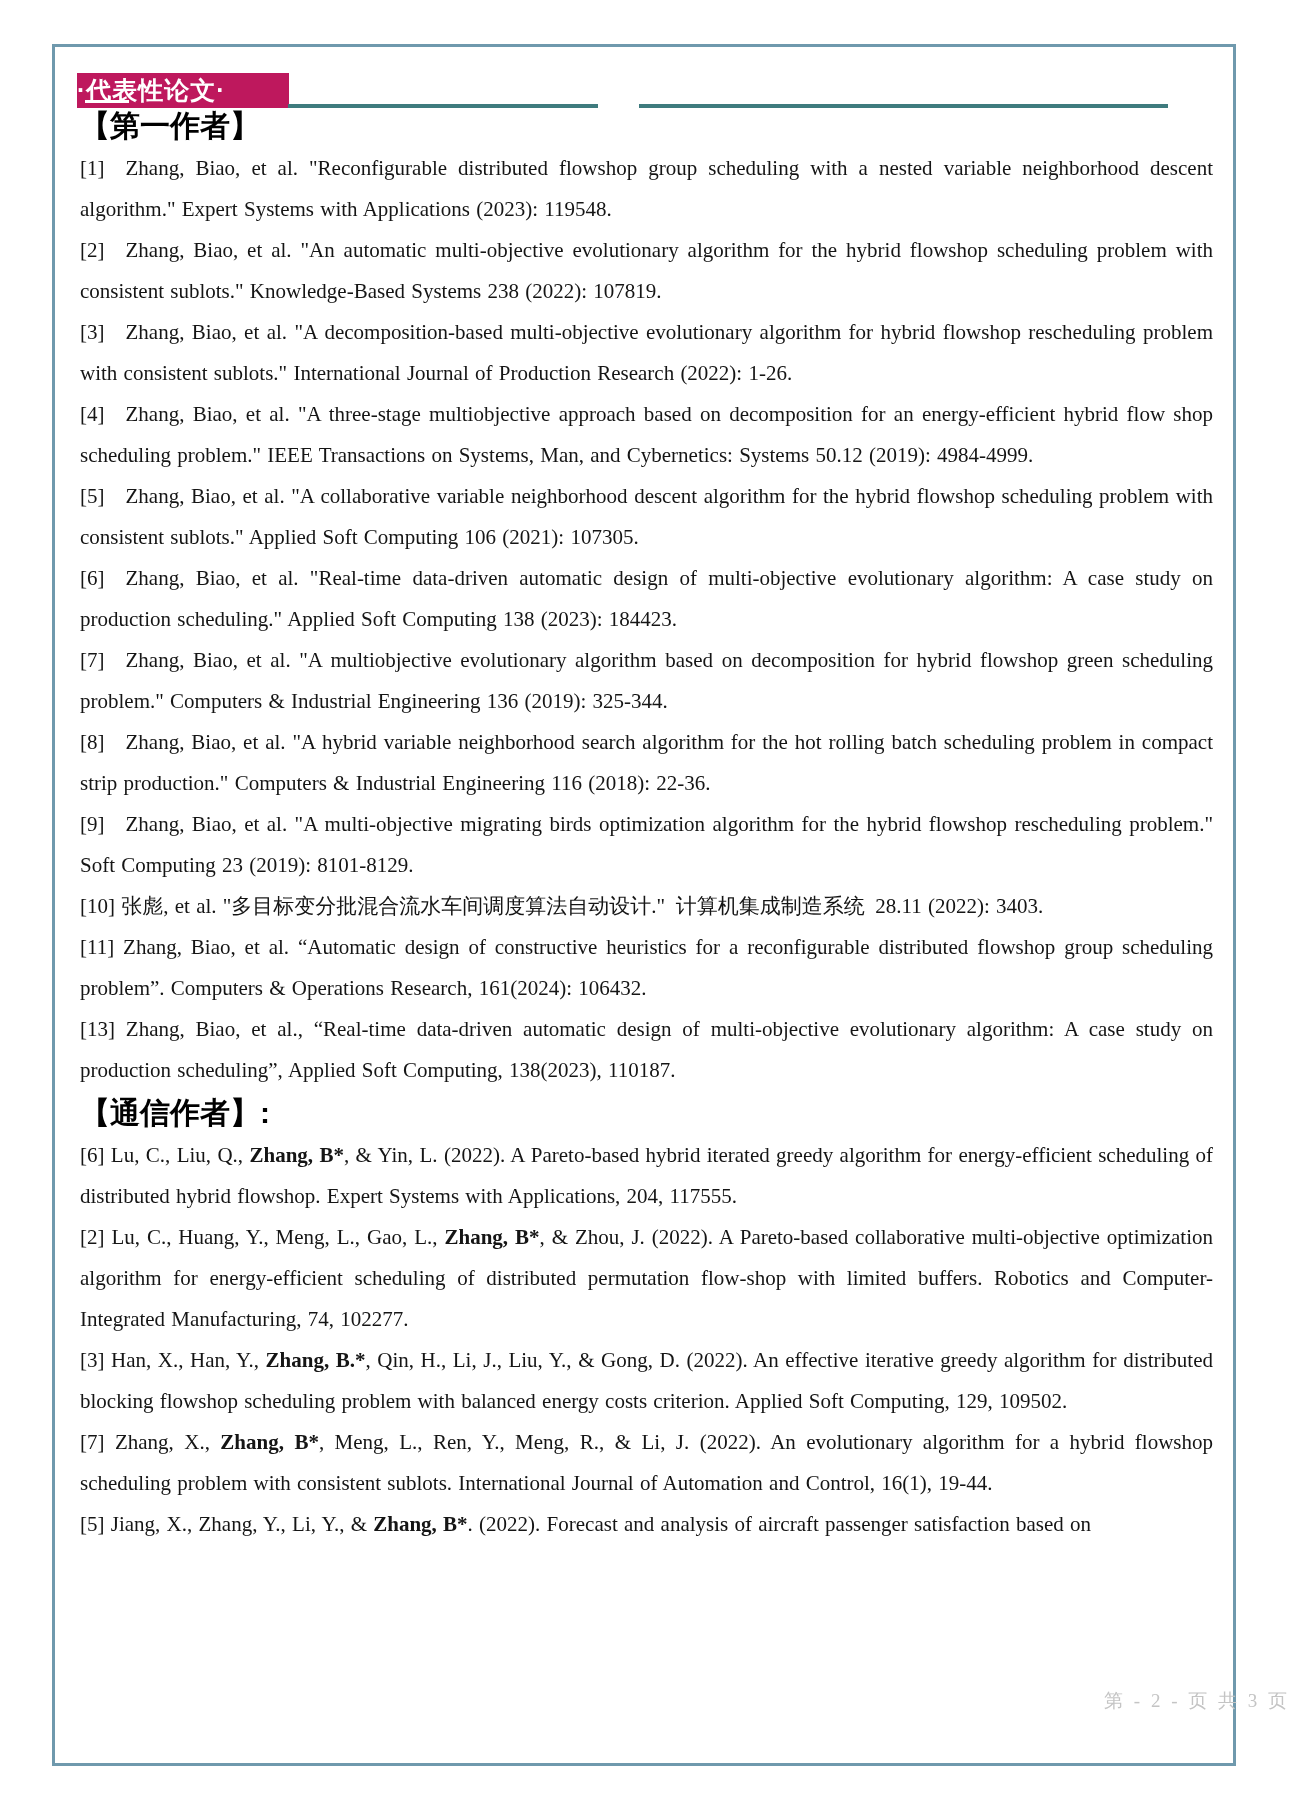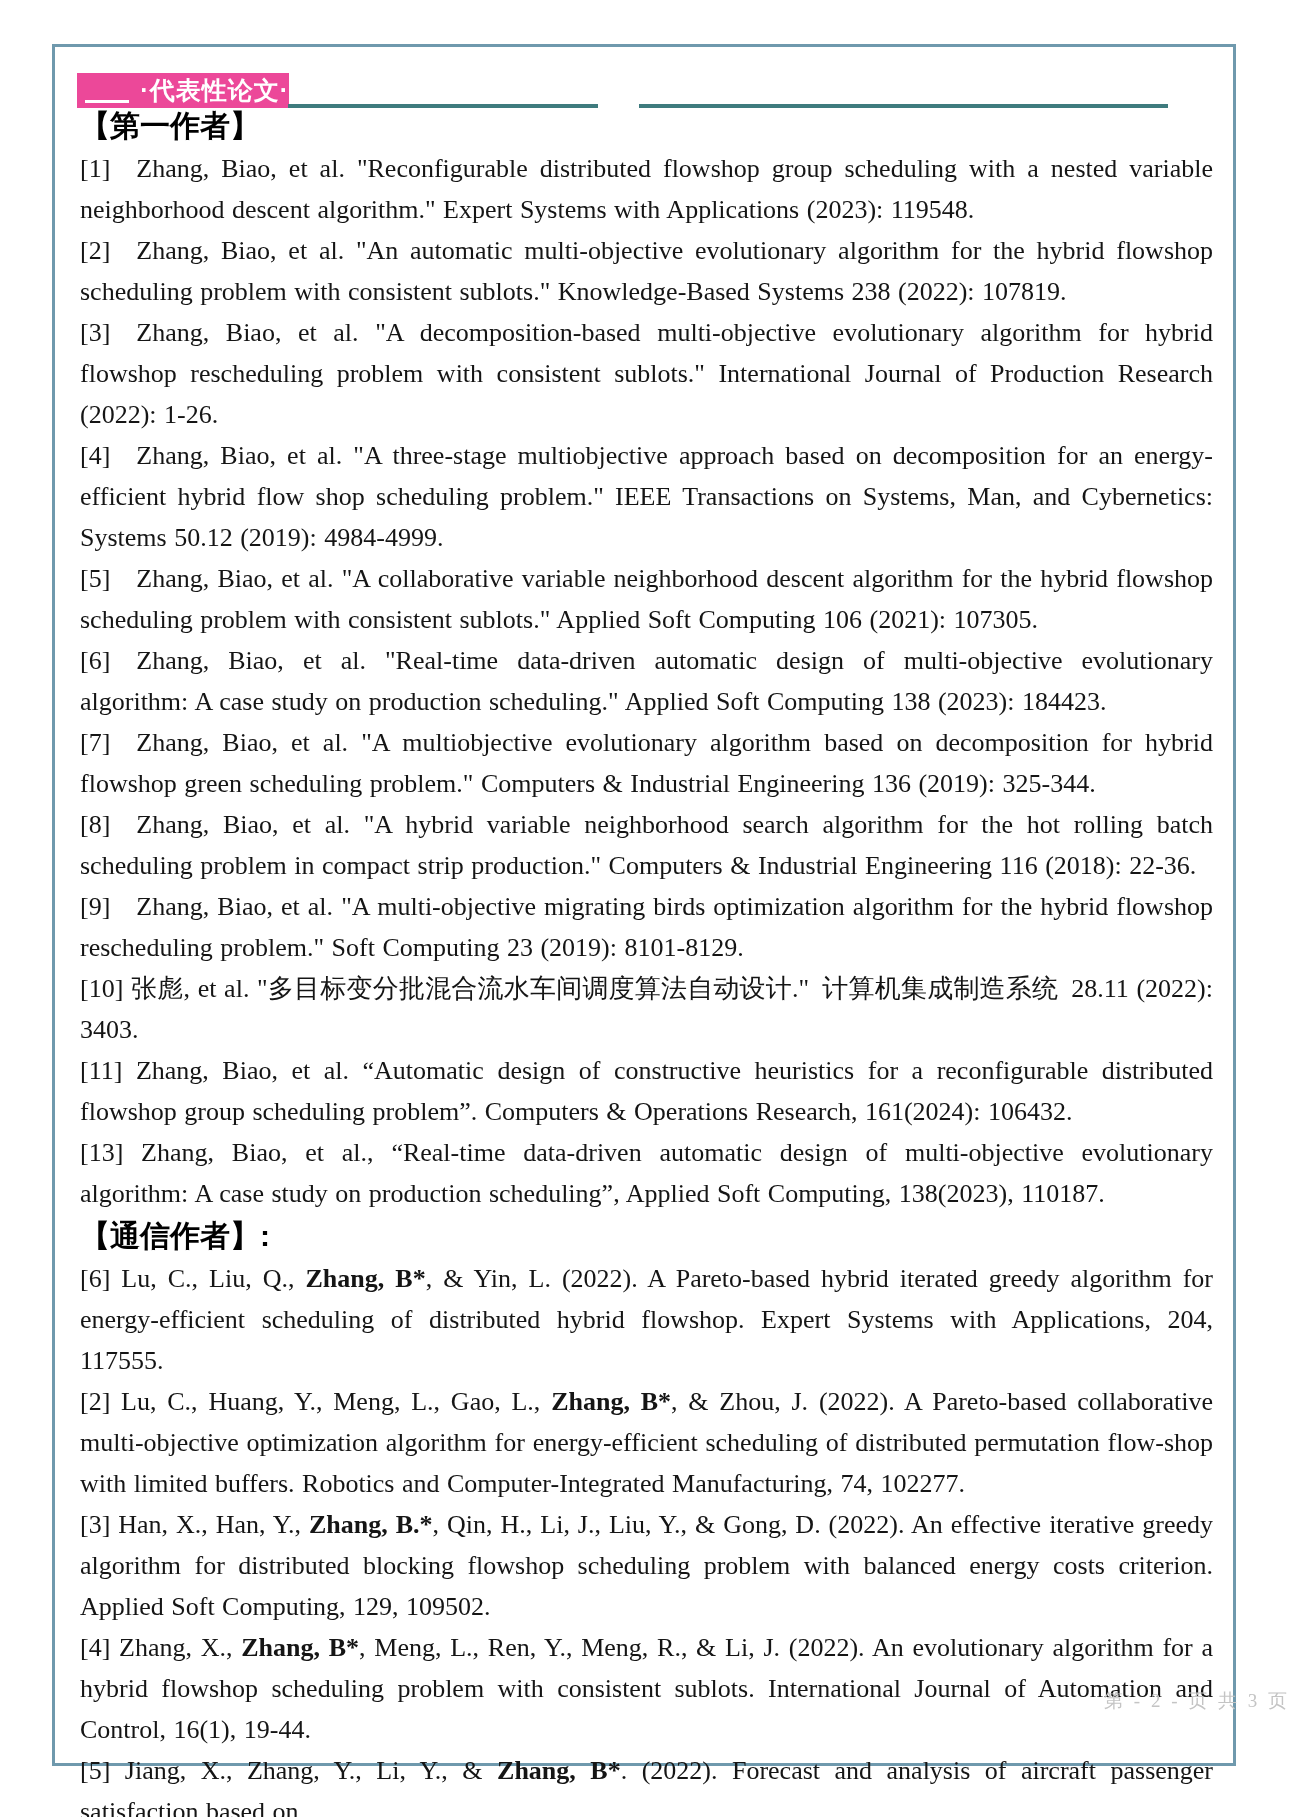--- a/index.html
+++ b/index.html
@@ -24,27 +24,27 @@
     border: 3px solid #6f99ad;
     box-sizing: border-box;
     background: transparent;
   }
   .badge {
     position: absolute;
     left: 77px;
     top: 73px;
     width: 212px;
     height: 35px;
-    background: #ec4899;
+    background: #be185d;
     color: #ffffff;
     font-family: "Liberation Sans", "DejaVu Sans", sans-serif;
     font-weight: bold;
     font-size: 25px;
     line-height: 35px;
-    text-align: right;
+    text-align: left;
     letter-spacing: 1px;
   }
   .badge-underline {
     position: absolute;
     left: 8px;
     bottom: 5px;
     width: 44px;
     height: 0;
     border-bottom: 3px solid #ffffff;
   }
@@ -65,21 +65,21 @@
   .sec-heading {
     font-family: "Liberation Sans", "DejaVu Sans", sans-serif;
     font-size: 30px;
     font-weight: 600;
     color: #000000;
     margin: 0;
     line-height: 44px;
   }
   .ref {
     margin: 0;
-    font-size: 26px;
+    font-size: 21px;
     line-height: 41px;
     text-align: justify;
     word-spacing: 1px;
   }
   .ref .b { font-weight: bold; }
   .footer {
     position: absolute;
     left: 0;
     right: 0;
     top: 1688px;
@@ -117,20 +117,20 @@
         <p class="ref"><span>[9] Zhang, Biao, et al. "A multi-objective migrating birds optimization algorithm for the hybrid flowshop rescheduling problem." Soft Computing 23 (2019): 8101-8129.</span></p>
         <p class="ref"><span>[10] 张彪, et al. "多目标变分批混合流水车间调度算法自动设计." 计算机集成制造系统 28.11 (2022): 3403.</span></p>
         <p class="ref"><span>[11] Zhang, Biao, et al. “Automatic design of constructive heuristics for a reconfigurable distributed flowshop group scheduling problem”. Computers &amp; Operations Research, 161(2024): 106432.</span></p>
         <p class="ref"><span>[13] Zhang, Biao, et al., “Real-time data-driven automatic design of multi-objective evolutionary algorithm: A case study on production scheduling”, Applied Soft Computing, 138(2023), 110187.</span></p>
       </div>
     <h2 class="sec-heading">【通信作者】:</h2>
     <div class="refs" id="refs-1">
         <p class="ref"><span>[6] Lu, C., Liu, Q., </span><span class="b">Zhang, B*</span><span>, &amp; Yin, L. (2022). A Pareto-based hybrid iterated greedy algorithm for energy-efficient scheduling of distributed hybrid flowshop. Expert Systems with Applications, 204, 117555.</span></p>
         <p class="ref"><span>[2] Lu, C., Huang, Y., Meng, L., Gao, L., </span><span class="b">Zhang, B*</span><span>, &amp; Zhou, J. (2022). A Pareto-based collaborative multi-objective optimization algorithm for energy-efficient scheduling of distributed permutation flow-shop with limited buffers. Robotics and Computer-Integrated Manufacturing, 74, 102277.</span></p>
         <p class="ref"><span>[3] Han, X., Han, Y., </span><span class="b">Zhang, B.*</span><span>, Qin, H., Li, J., Liu, Y., &amp; Gong, D. (2022). An effective iterative greedy algorithm for distributed blocking flowshop scheduling problem with balanced energy costs criterion. Applied Soft Computing, 129, 109502.</span></p>
-        <p class="ref"><span>[4] Zhang, X., </span><span class="b">Zhang, B*</span><span>, Meng, L., Ren, Y., Meng, R., &amp; Li, J. (2022). An evolutionary algorithm for a hybrid flowshop scheduling problem with consistent sublots. International Journal of Automation and Control, 16(1), 19-44.</span></p>
+        <p class="ref"><span>[7] Zhang, X., </span><span class="b">Zhang, B*</span><span>, Meng, L., Ren, Y., Meng, R., &amp; Li, J. (2022). An evolutionary algorithm for a hybrid flowshop scheduling problem with consistent sublots. International Journal of Automation and Control, 16(1), 19-44.</span></p>
         <p class="ref"><span>[5] Jiang, X., Zhang, Y., Li, Y., &amp; </span><span class="b">Zhang, B*</span><span>. (2022). Forecast and analysis of aircraft passenger satisfaction based on</span></p>
       </div>
   </div>
 
   <div class="footer">第 - 2 - 页 共 3 页</div>
 
 </div>
 
 </body></html>

